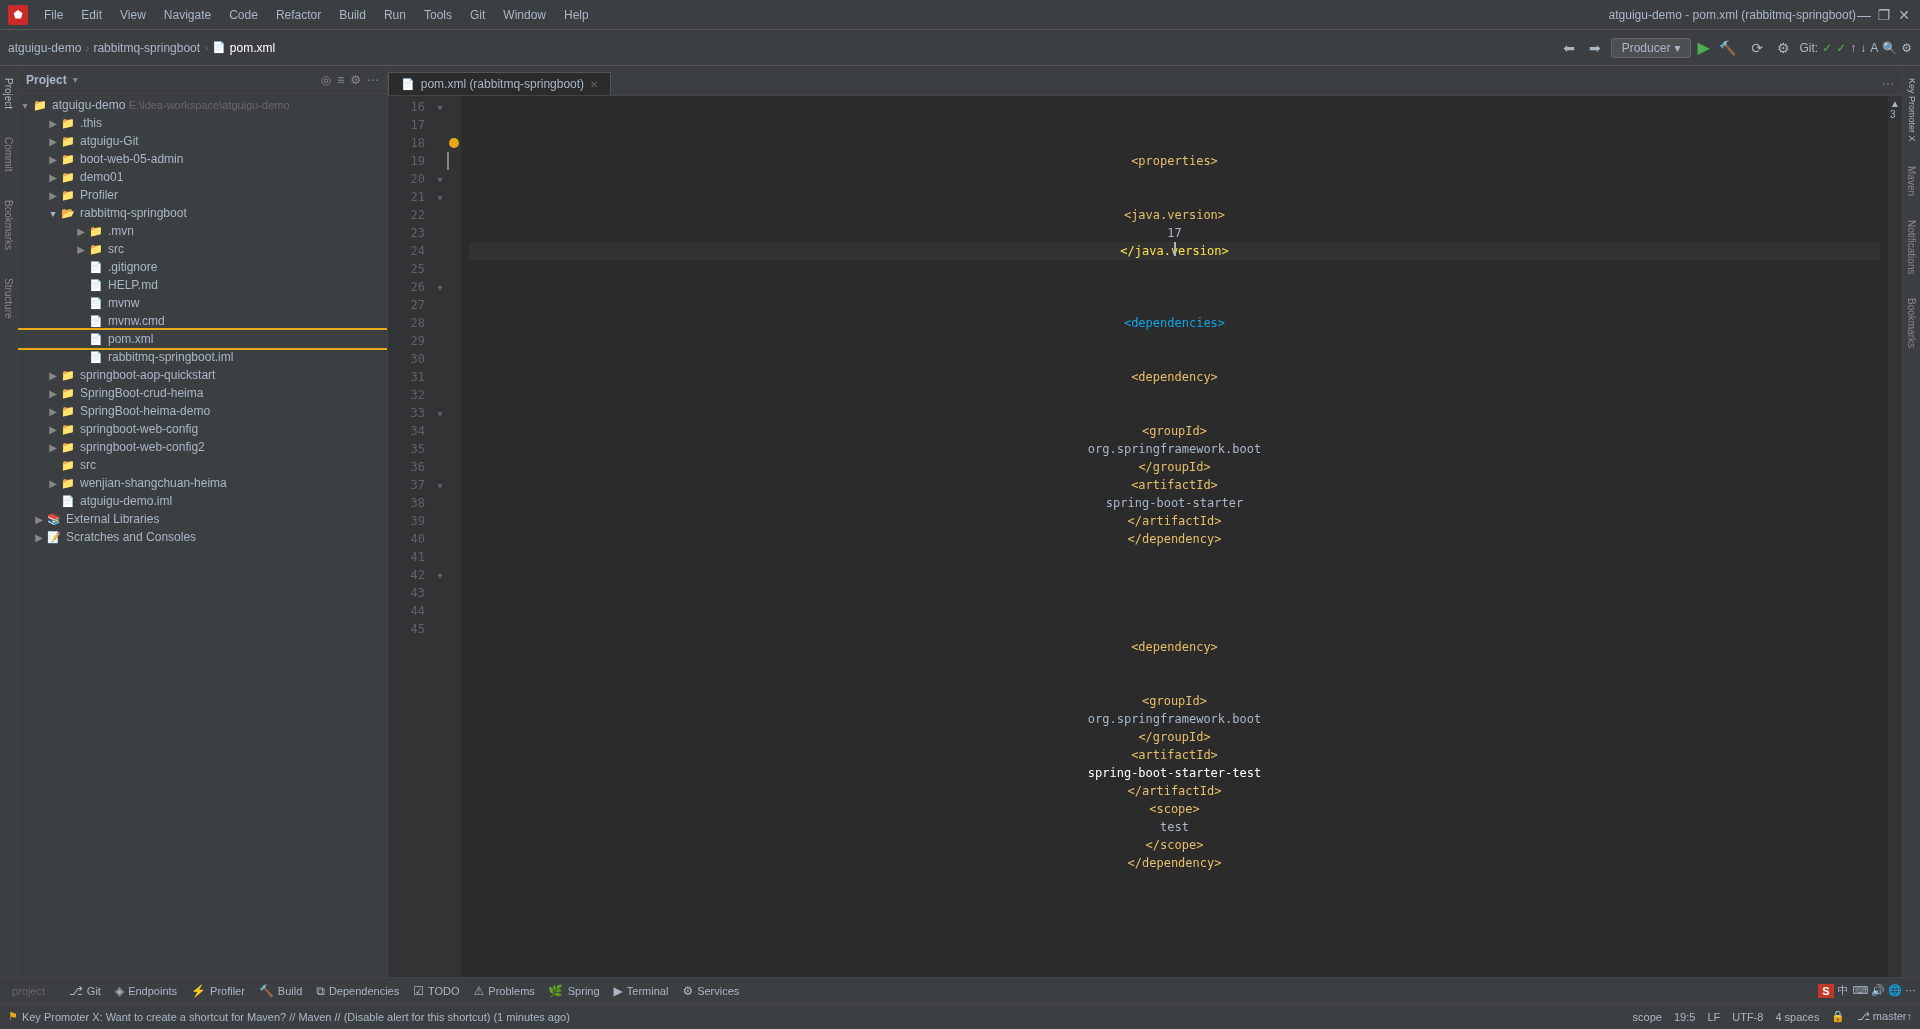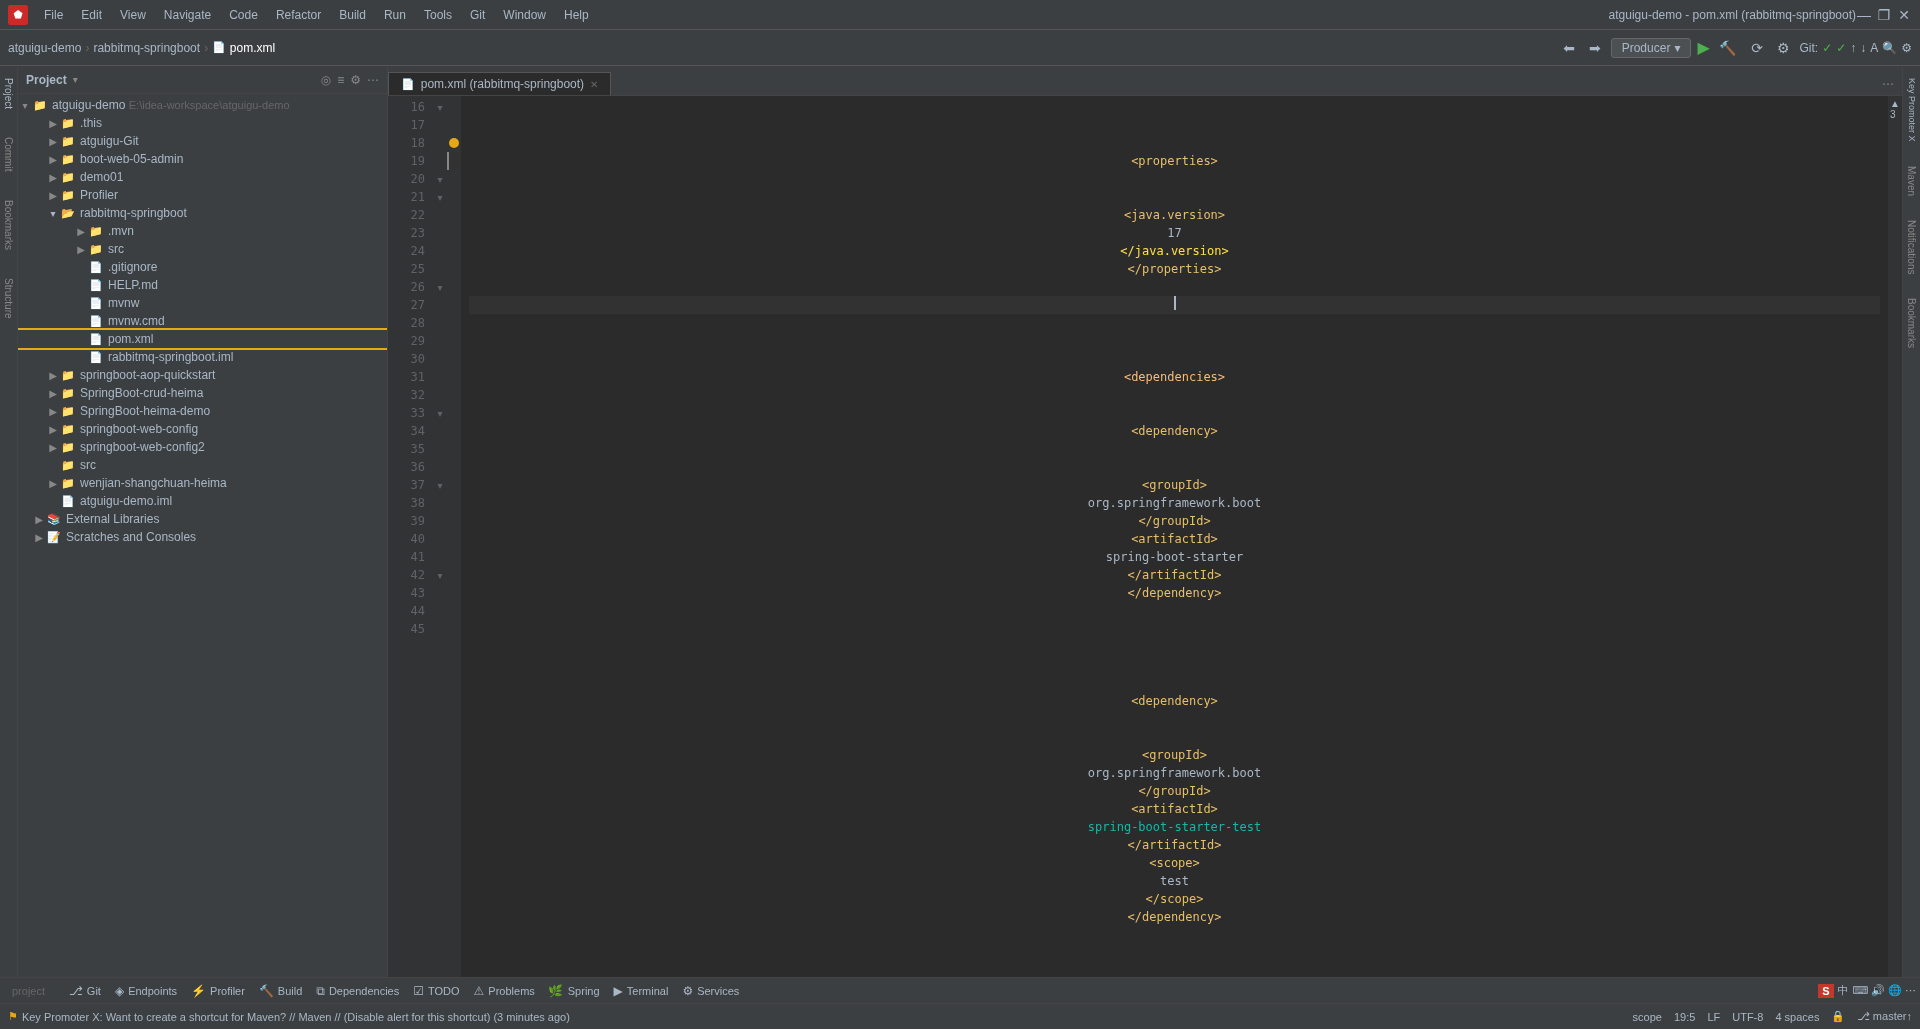--- a/index.html
+++ b/index.html
@@ -460,28 +460,25 @@
         <div style="height:18px;"></div>
       </div>
 
       <div id="code-content">
         <div class="code-line">
           <span style="color:#a9b7c6;">    </span><span style="color:#e8bf6a;">&lt;properties&gt;</span>
         </div>
         <div class="code-line">
           <span style="color:#a9b7c6;">        </span><span style="color:#e8bf6a;">&lt;java.version&gt;</span><span style="color:#a9b7c6;">17</span><span style="color:#fde047;">&lt;/java.version&gt;</span>
         </div>
-        <div class="code-line">
-          <span style="color:#a9b7c6;">    </span><span style="color:#e8bf6a;">&lt;/properties&gt;</span>
-        </div>
         <div class="code-line current-line">
           <span style="display:inline-block;width:2px;height:14px;background:#a9b7c6;"></span>
         </div>
         <div class="code-line">
-          <span style="color:#a9b7c6;">    </span><span style="color:#fdba74;text-align:right;">&lt;dependencies&gt;</span>
+          <span style="color:#a9b7c6;">    </span><span style="color:#0ea5e9;text-align:right;">&lt;dependencies&gt;</span>
         </div>
         <div class="code-line">
           <span style="color:#a9b7c6;">        </span><span style="color:#e8bf6a;">&lt;dependency&gt;</span>
         </div>
         <div class="code-line">
           <span style="color:#a9b7c6;">            </span><span style="color:#e8bf6a;">&lt;groupId&gt;</span><span style="color:#a9b7c6;">org.springframework.boot</span><span style="color:#e8bf6a;">&lt;/groupId&gt;</span>
         </div>
         <div class="code-line">
           <span style="color:#a9b7c6;">            </span><span style="color:#e8bf6a;">&lt;artifactId&gt;</span><span style="color:#a9b7c6;">spring-boot-starter</span><span style="color:#e8bf6a;">&lt;/artifactId&gt;</span>
         </div>
@@ -489,21 +486,21 @@
           <span style="color:#a9b7c6;">        </span><span style="color:#e8bf6a;">&lt;/dependency&gt;</span>
         </div>
         <div class="code-line">&nbsp;</div>
         <div class="code-line">
           <span style="color:#a9b7c6;">        </span><span style="color:#e8bf6a;">&lt;dependency&gt;</span>
         </div>
         <div class="code-line">
           <span style="color:#a9b7c6;">            </span><span style="color:#e8bf6a;">&lt;groupId&gt;</span><span style="color:#a9b7c6;">org.springframework.boot</span><span style="color:#e8bf6a;">&lt;/groupId&gt;</span>
         </div>
         <div class="code-line">
-          <span style="color:#a9b7c6;">            </span><span style="color:#e8bf6a;">&lt;artifactId&gt;</span><span style="color:#14b8a6;">spring-boot-starter-test</span><span style="color:#e8bf6a;">&lt;/artifactId&gt;</span>
+          <span style="color:#a9b7c6;">            </span><span style="color:#e8bf6a;">&lt;artifactId&gt;</span><span style="color:#ffffff;">spring-boot-starter-test</span><span style="color:#e8bf6a;">&lt;/artifactId&gt;</span>
         </div>
         <div class="code-line">
           <span style="color:#a9b7c6;">            </span><span style="color:#e8bf6a;">&lt;scope&gt;</span><span style="color:#a9b7c6;text-align:center;">test</span><span style="color:#e8bf6a;">&lt;/scope&gt;</span>
         </div>
         <div class="code-line">
           <span style="color:#a9b7c6;">        </span><span style="color:#e8bf6a;">&lt;/dependency&gt;</span>
         </div>
         <div class="code-line">&nbsp;</div>
         
         
@@ -583,21 +580,21 @@
   <div style="margin-left:auto;display:flex;align-items:center;gap:4px;">
     <span style="background:#c0392b;color:white;padding:1px 4px;font-size:11px;font-weight:bold;">S</span>
     <span style="color:#a9b7c6;font-size:11px;">中</span>
     <span style="color:#a9b7c6;font-size:11px;">⌨ 🔊 🌐 ⋯</span>
   </div>
 </div>
 
 <div id="statusbar">
   <div class="status-left">
     <span style="color:#e6a817;">⚑</span>
-    <span style="font-size:11px;color:#a9b7c6;">Key Promoter X: Want to create a shortcut for Maven? // Maven // (Disable alert for this shortcut) (3 minutes ago)</span>
+    <span style="font-size:11px;color:#a9b7c6;">Key Promoter X: Want to create a shortcut for Maven? // Maven // (Disable alert for this shortcut) (1 minutes ago)</span>
   </div>
   <div class="status-right">
     <span style="font-size:11px;">scope</span>
     <span style="font-size:11px;">19:5</span>
     <span style="font-size:11px;">LF</span>
     <span style="font-size:11px;">UTF-8</span>
     <span style="font-size:11px;">4 spaces</span>
     <span style="font-size:11px;">🔒</span>
     <span style="font-size:11px;">⎇ master↑</span>
   </div>

